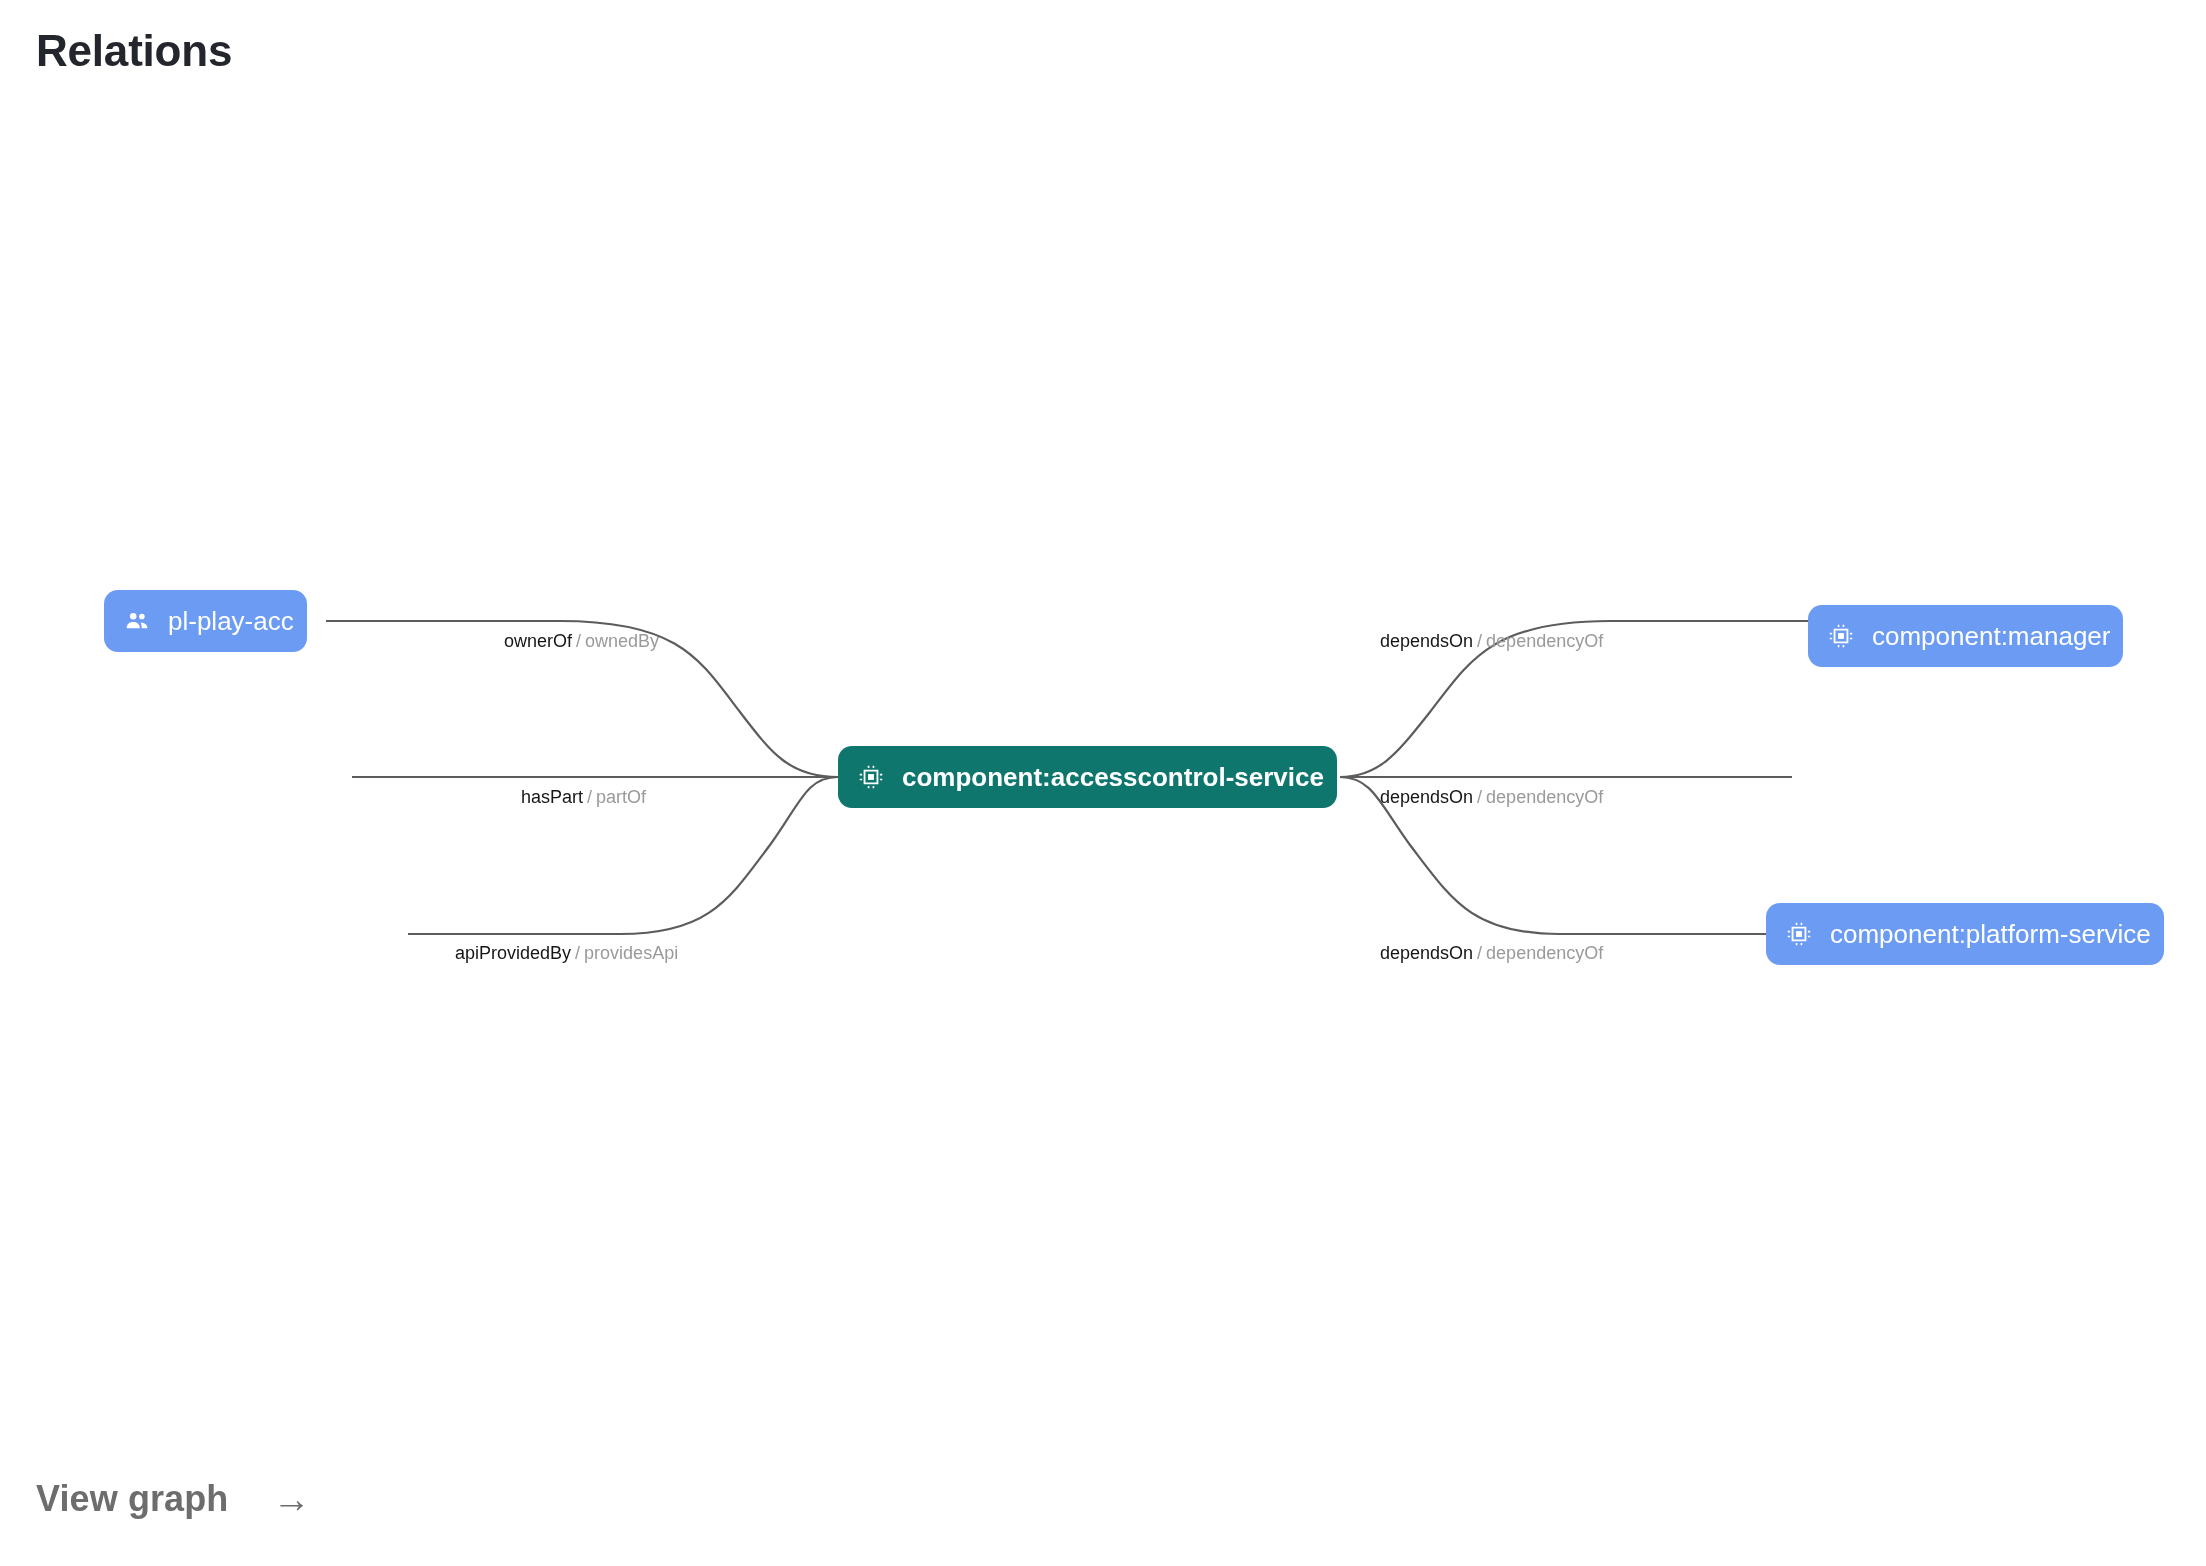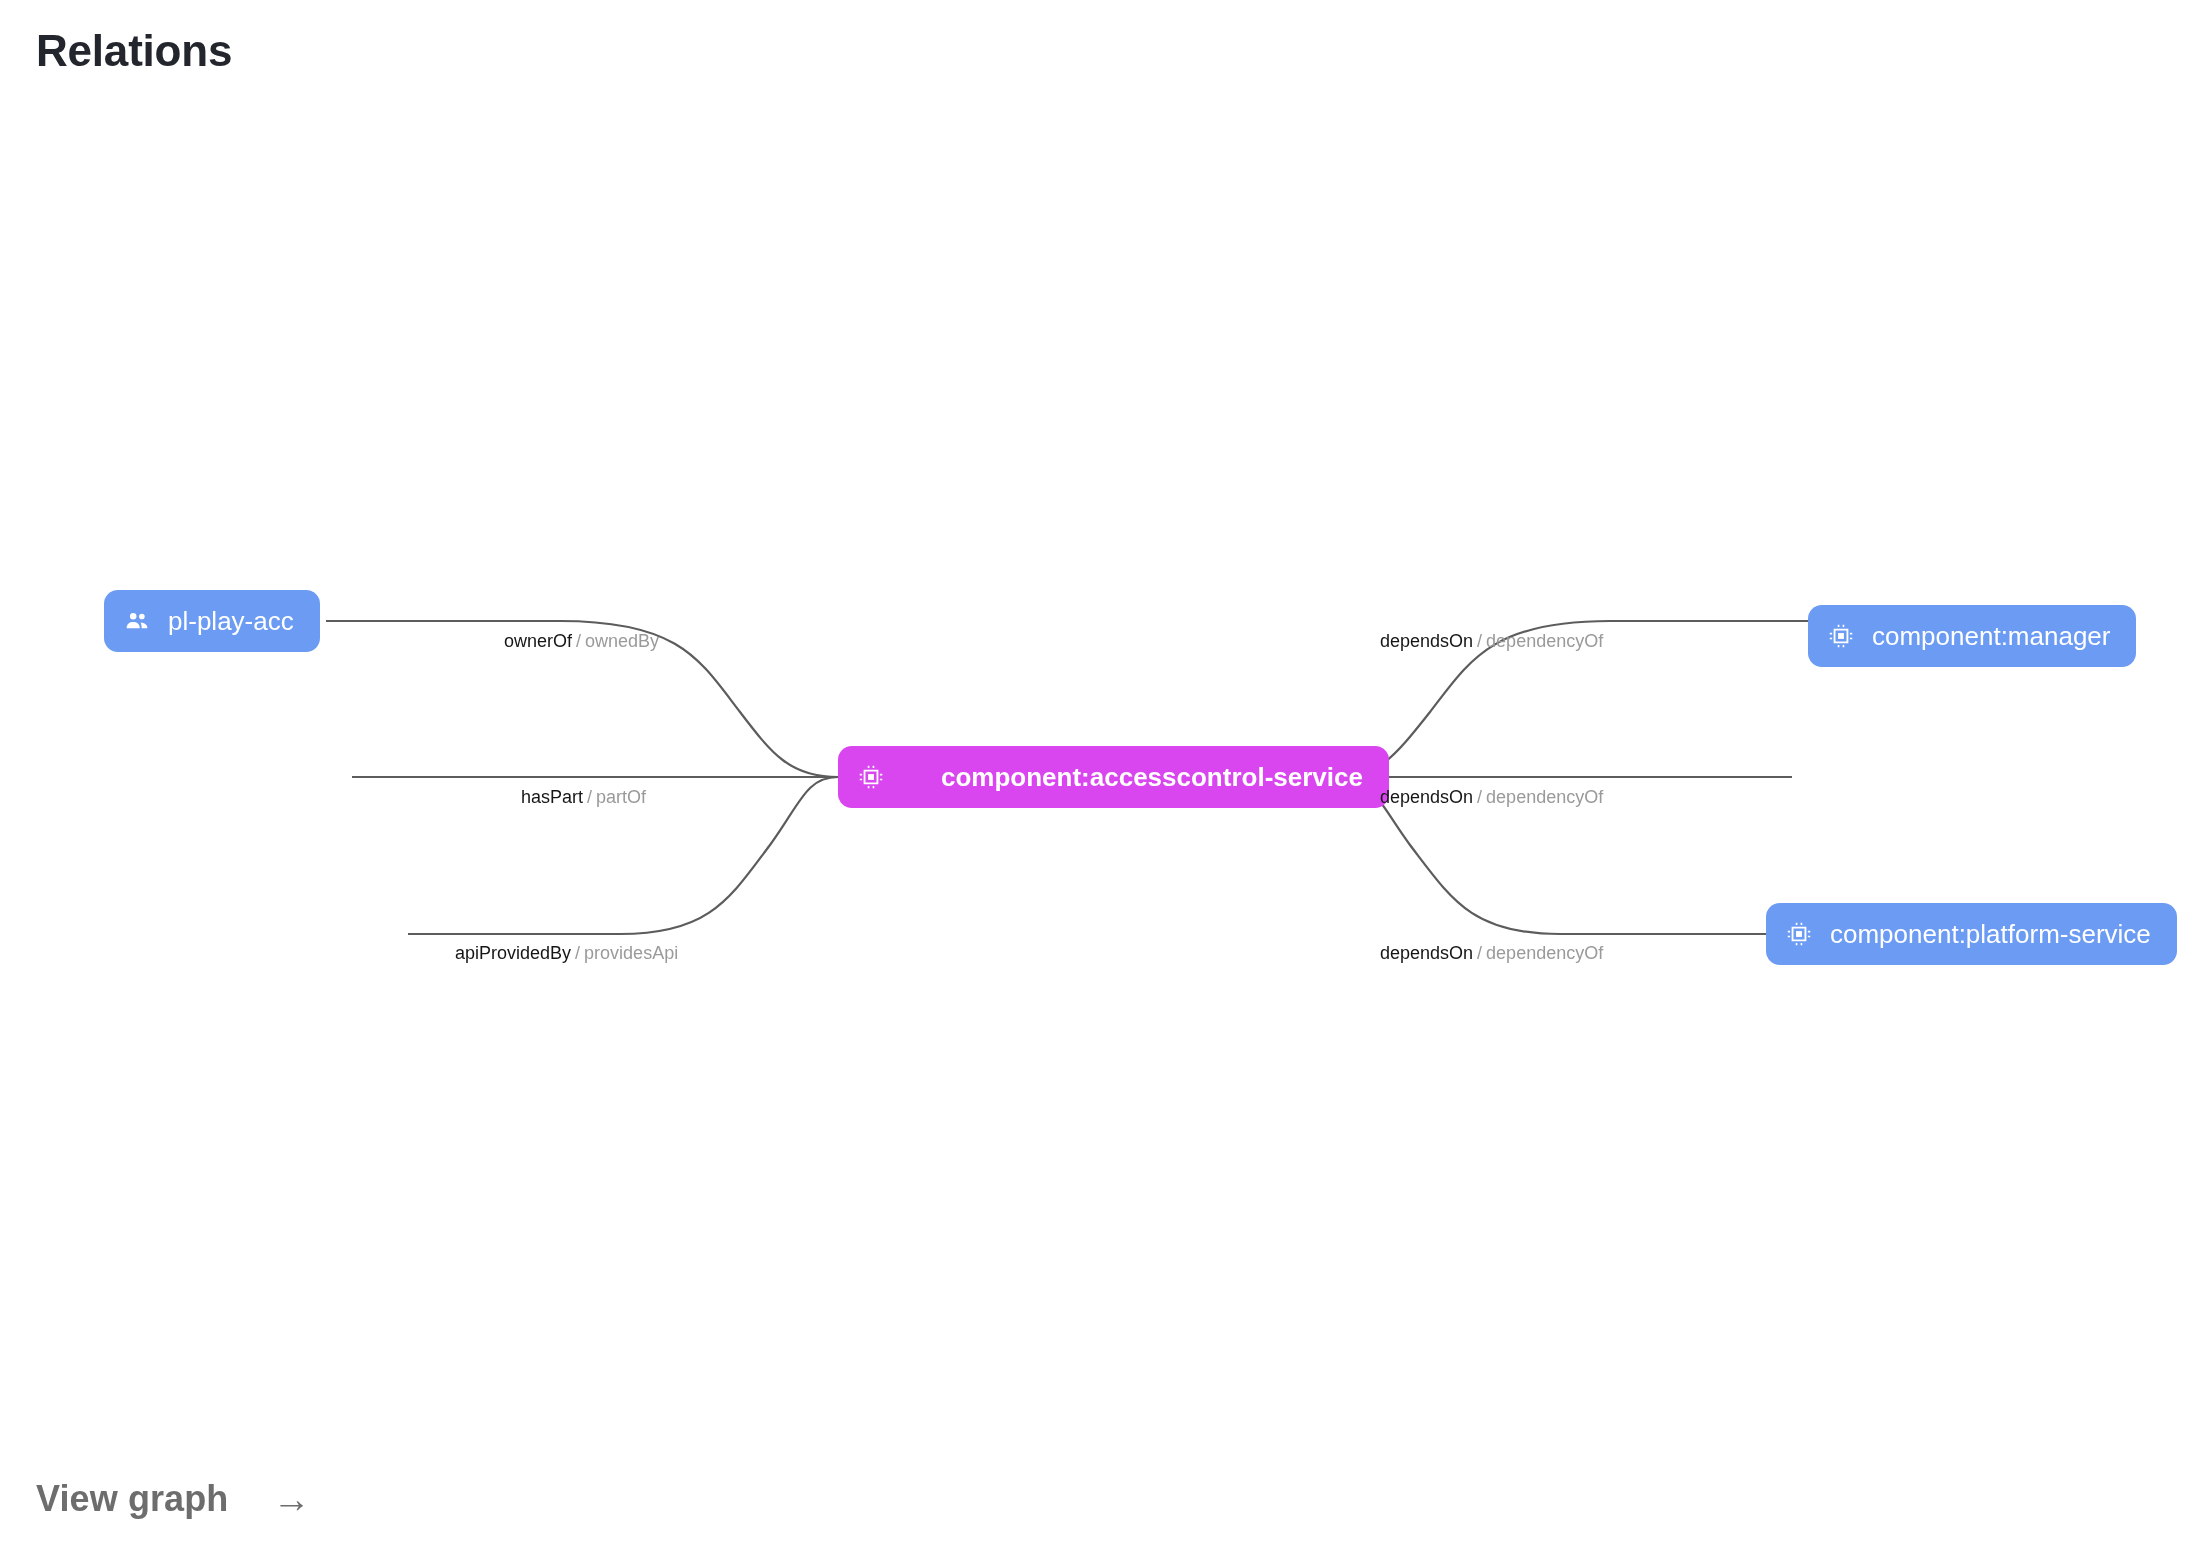--- a/index.html
+++ b/index.html
@@ -43,27 +43,27 @@
     fill: none;
     stroke: #5c5c5c;
     stroke-width: 2.2;
   }
   .node {
     position: absolute;
     display: flex;
     align-items: center;
     height: 62px;
     border-radius: 14px;
-    padding: 0 26px 0 20px;
+    padding: 0 13px 0 20px;
     white-space: nowrap;
     color: #ffffff;
     text-align: right;
   }
   .node.blue { background: #6b9bf2; }
-  .node.orange { background: #d946ef; gap: 39px; }
+  .node.orange { background: #0f766e; }
   .node-icon {
     display: inline-flex;
     align-items: center;
     justify-content: center;
     width: 26px;
     height: 26px;
     flex: 0 0 26px;
     margin-right: 18px;
   }
   .node-icon svg { display: block; }

